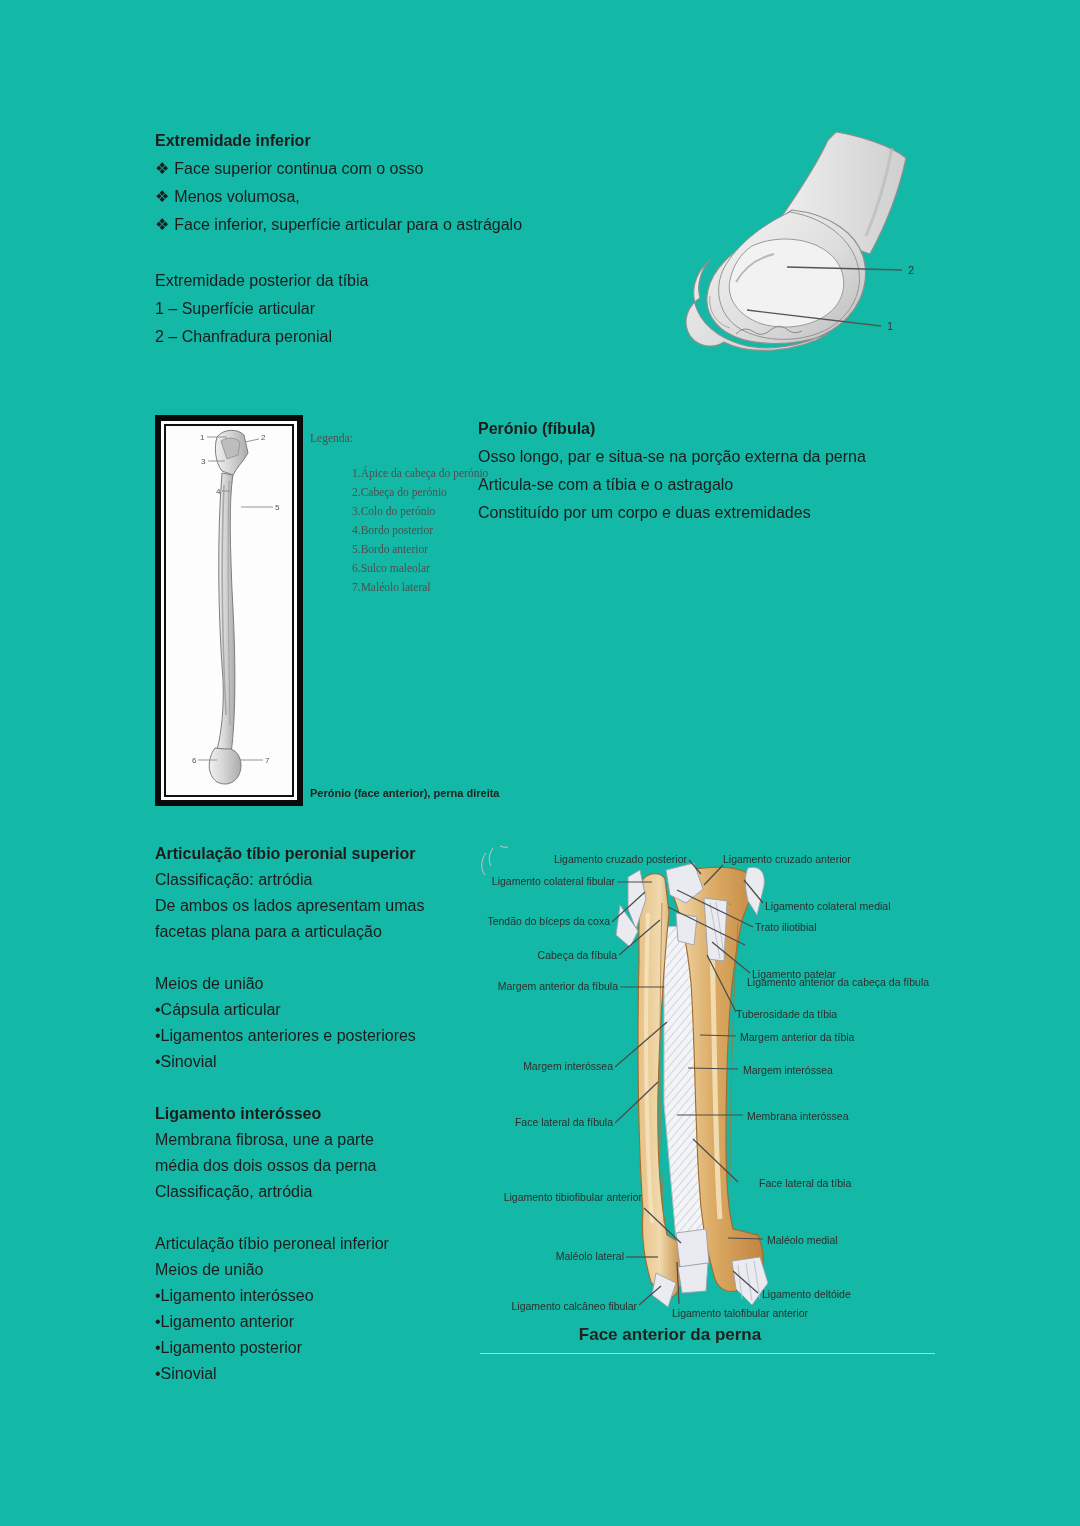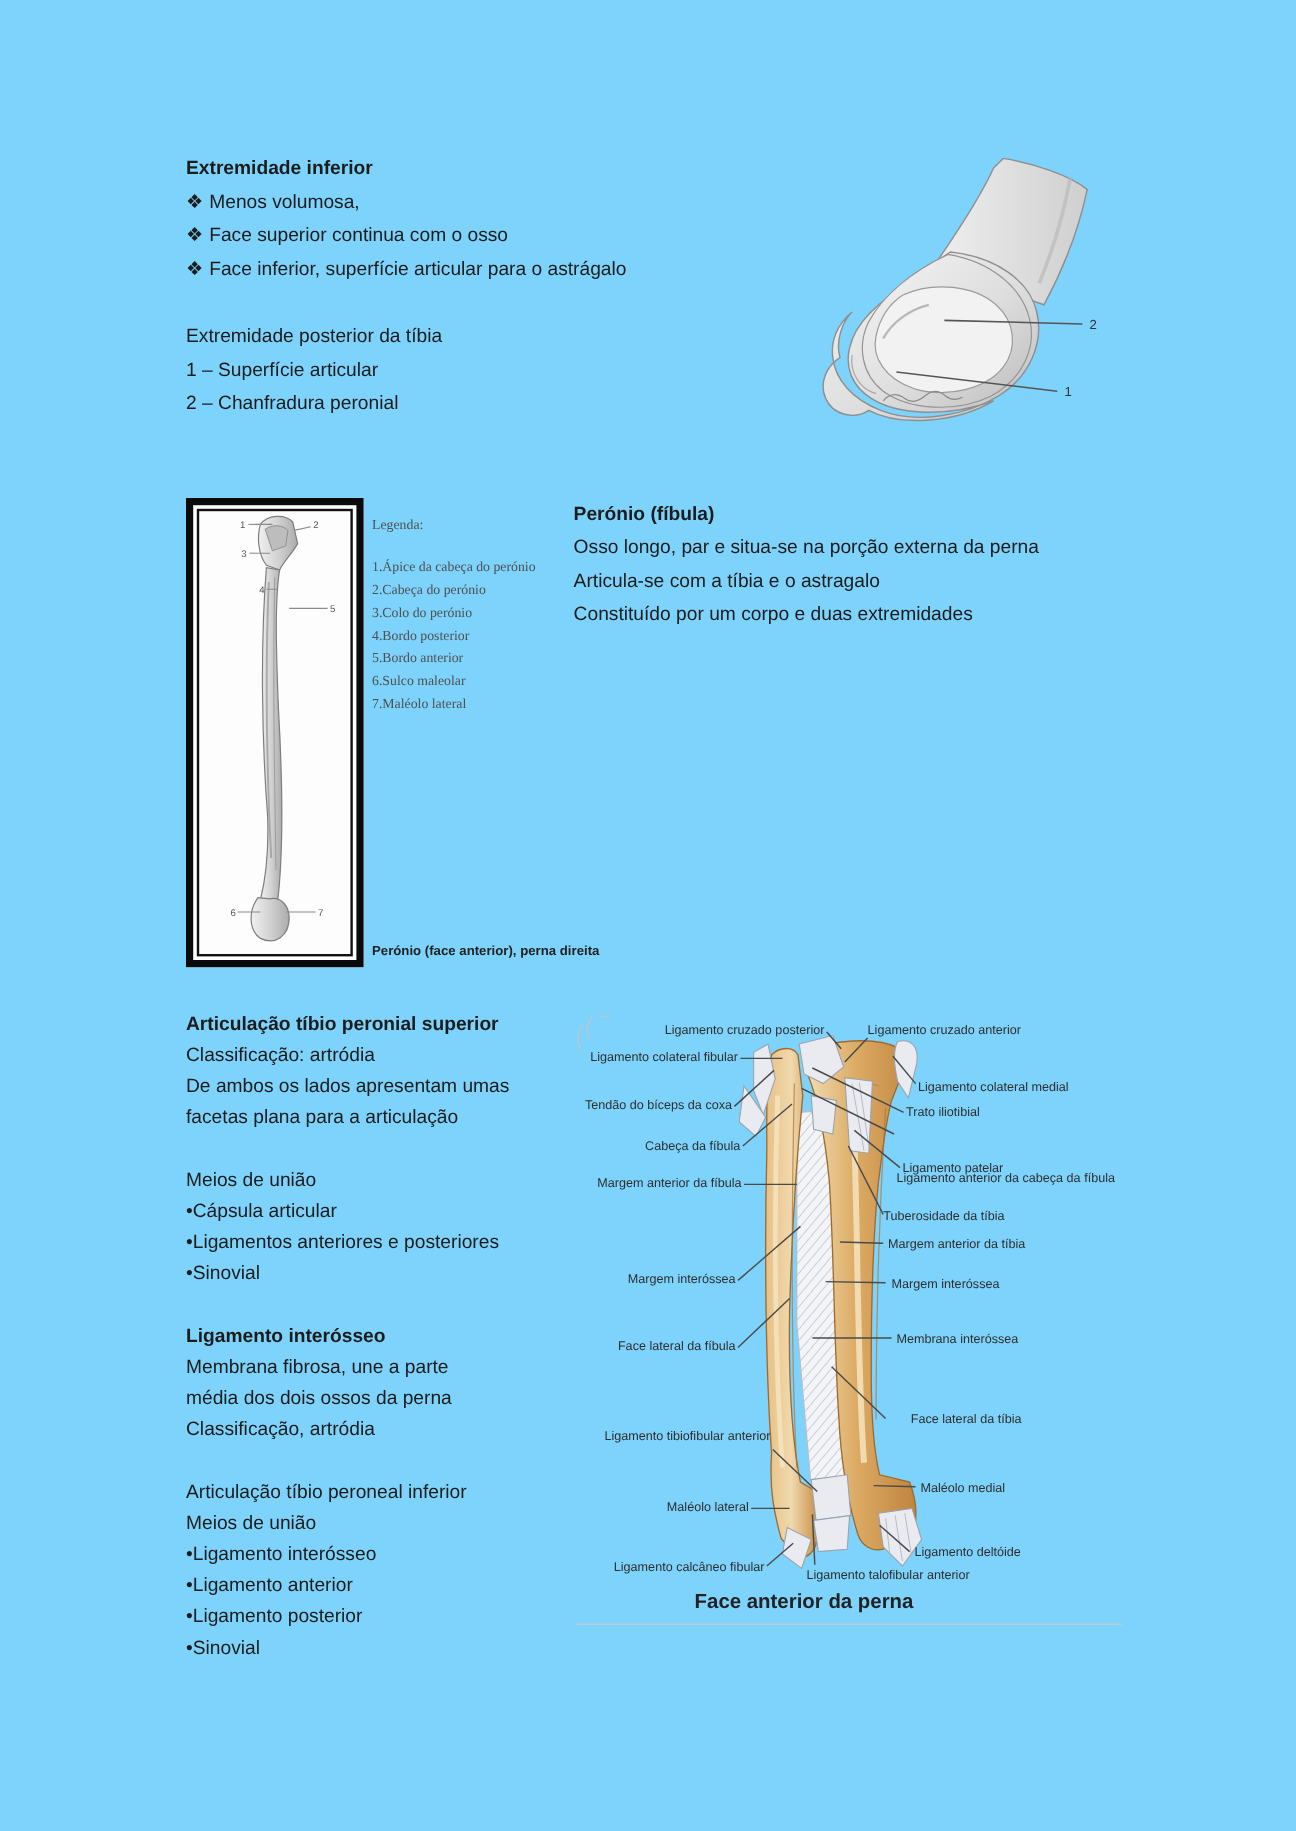--- a/index.html
+++ b/index.html
@@ -1,50 +1,50 @@
 <!DOCTYPE html>
 <html><head>
 <meta charset="utf-8">
 <style>
   html,body{margin:0;padding:0;background:#ffffff;}
-  .page{position:relative;width:1080px;height:1526px;background:#7dd3fc;overflow:hidden;
+  .page{position:relative;width:1080px;height:1526px;background:#14b8a6;overflow:hidden;
         font-family:"Liberation Sans",sans-serif;color:#1c1c1c;}
   .tblock{position:absolute;font-size:16px;white-space:nowrap;}
   .lh28 .ln{height:28px;line-height:28px;}
   .lh26 .ln{height:26px;line-height:26px;}
   .sp28{height:28px;}
   .sp26{height:26px;}
   .b{font-weight:bold;}
   .glyph{margin-right:5px;}
   
   .frame{position:absolute;left:155px;top:415px;width:148px;height:391px;box-sizing:border-box;
          border:6px solid #0a0a0a;background:#ffffff;}
   .frame .inner{position:absolute;left:3px;top:3px;right:3px;bottom:3px;border:2px solid #111;background:#fdfdfd;}
   .frame svg{position:absolute;left:-6px;top:-6px;}
   
   .legend{position:absolute;left:310px;top:432px;font-family:cursive;font-size:11.5px;color:#4f4f4f;
           white-space:nowrap;}
   .legend .lt{margin-bottom:20px;}
-  .legend .li{height:19px;line-height:19px;}
+  .legend .li{height:19px;line-height:19px;margin-left:42px;}
   .smallcap{position:absolute;left:310px;top:787px;font-size:11px;font-weight:bold;color:#222;white-space:nowrap;}
   
   .fig{position:absolute;}
   .figlabel{position:absolute;font-size:10.5px;color:#2e2e2e;white-space:nowrap;line-height:13px;}
   .figcaption{position:absolute;font-size:17px;color:#222;text-align:center;white-space:nowrap;}
   .figline{position:absolute;left:0;width:455px;top:510px;border-top:1px solid #c9c9c9;}
 </style>
 </head>
 <body>
 
 <div class="page">
 
   <div class="tblock lh28" style="left:155px;top:127px;">
     <div class="ln b">Extremidade inferior</div>
+    <div class="ln"><span class="glyph">❖</span><span>Face superior continua com o osso</span></div>
     <div class="ln"><span class="glyph">❖</span><span>Menos volumosa,</span></div>
-    <div class="ln"><span class="glyph">❖</span><span>Face superior continua com o osso</span></div>
     <div class="ln"><span class="glyph">❖</span><span>Face inferior, superfície articular para o astrágalo</span></div>
     <div class="sp28"></div>
     <div class="ln">Extremidade posterior da tíbia</div>
     <div class="ln">1 – Superfície articular</div>
     <div class="ln">2 – Chanfradura peronial</div>
   </div>
 
   <div class="fig" style="left:640px;top:118px;width:320px;height:260px;">
     <svg width="320" height="260" viewBox="0 0 320 260">
       <defs>

